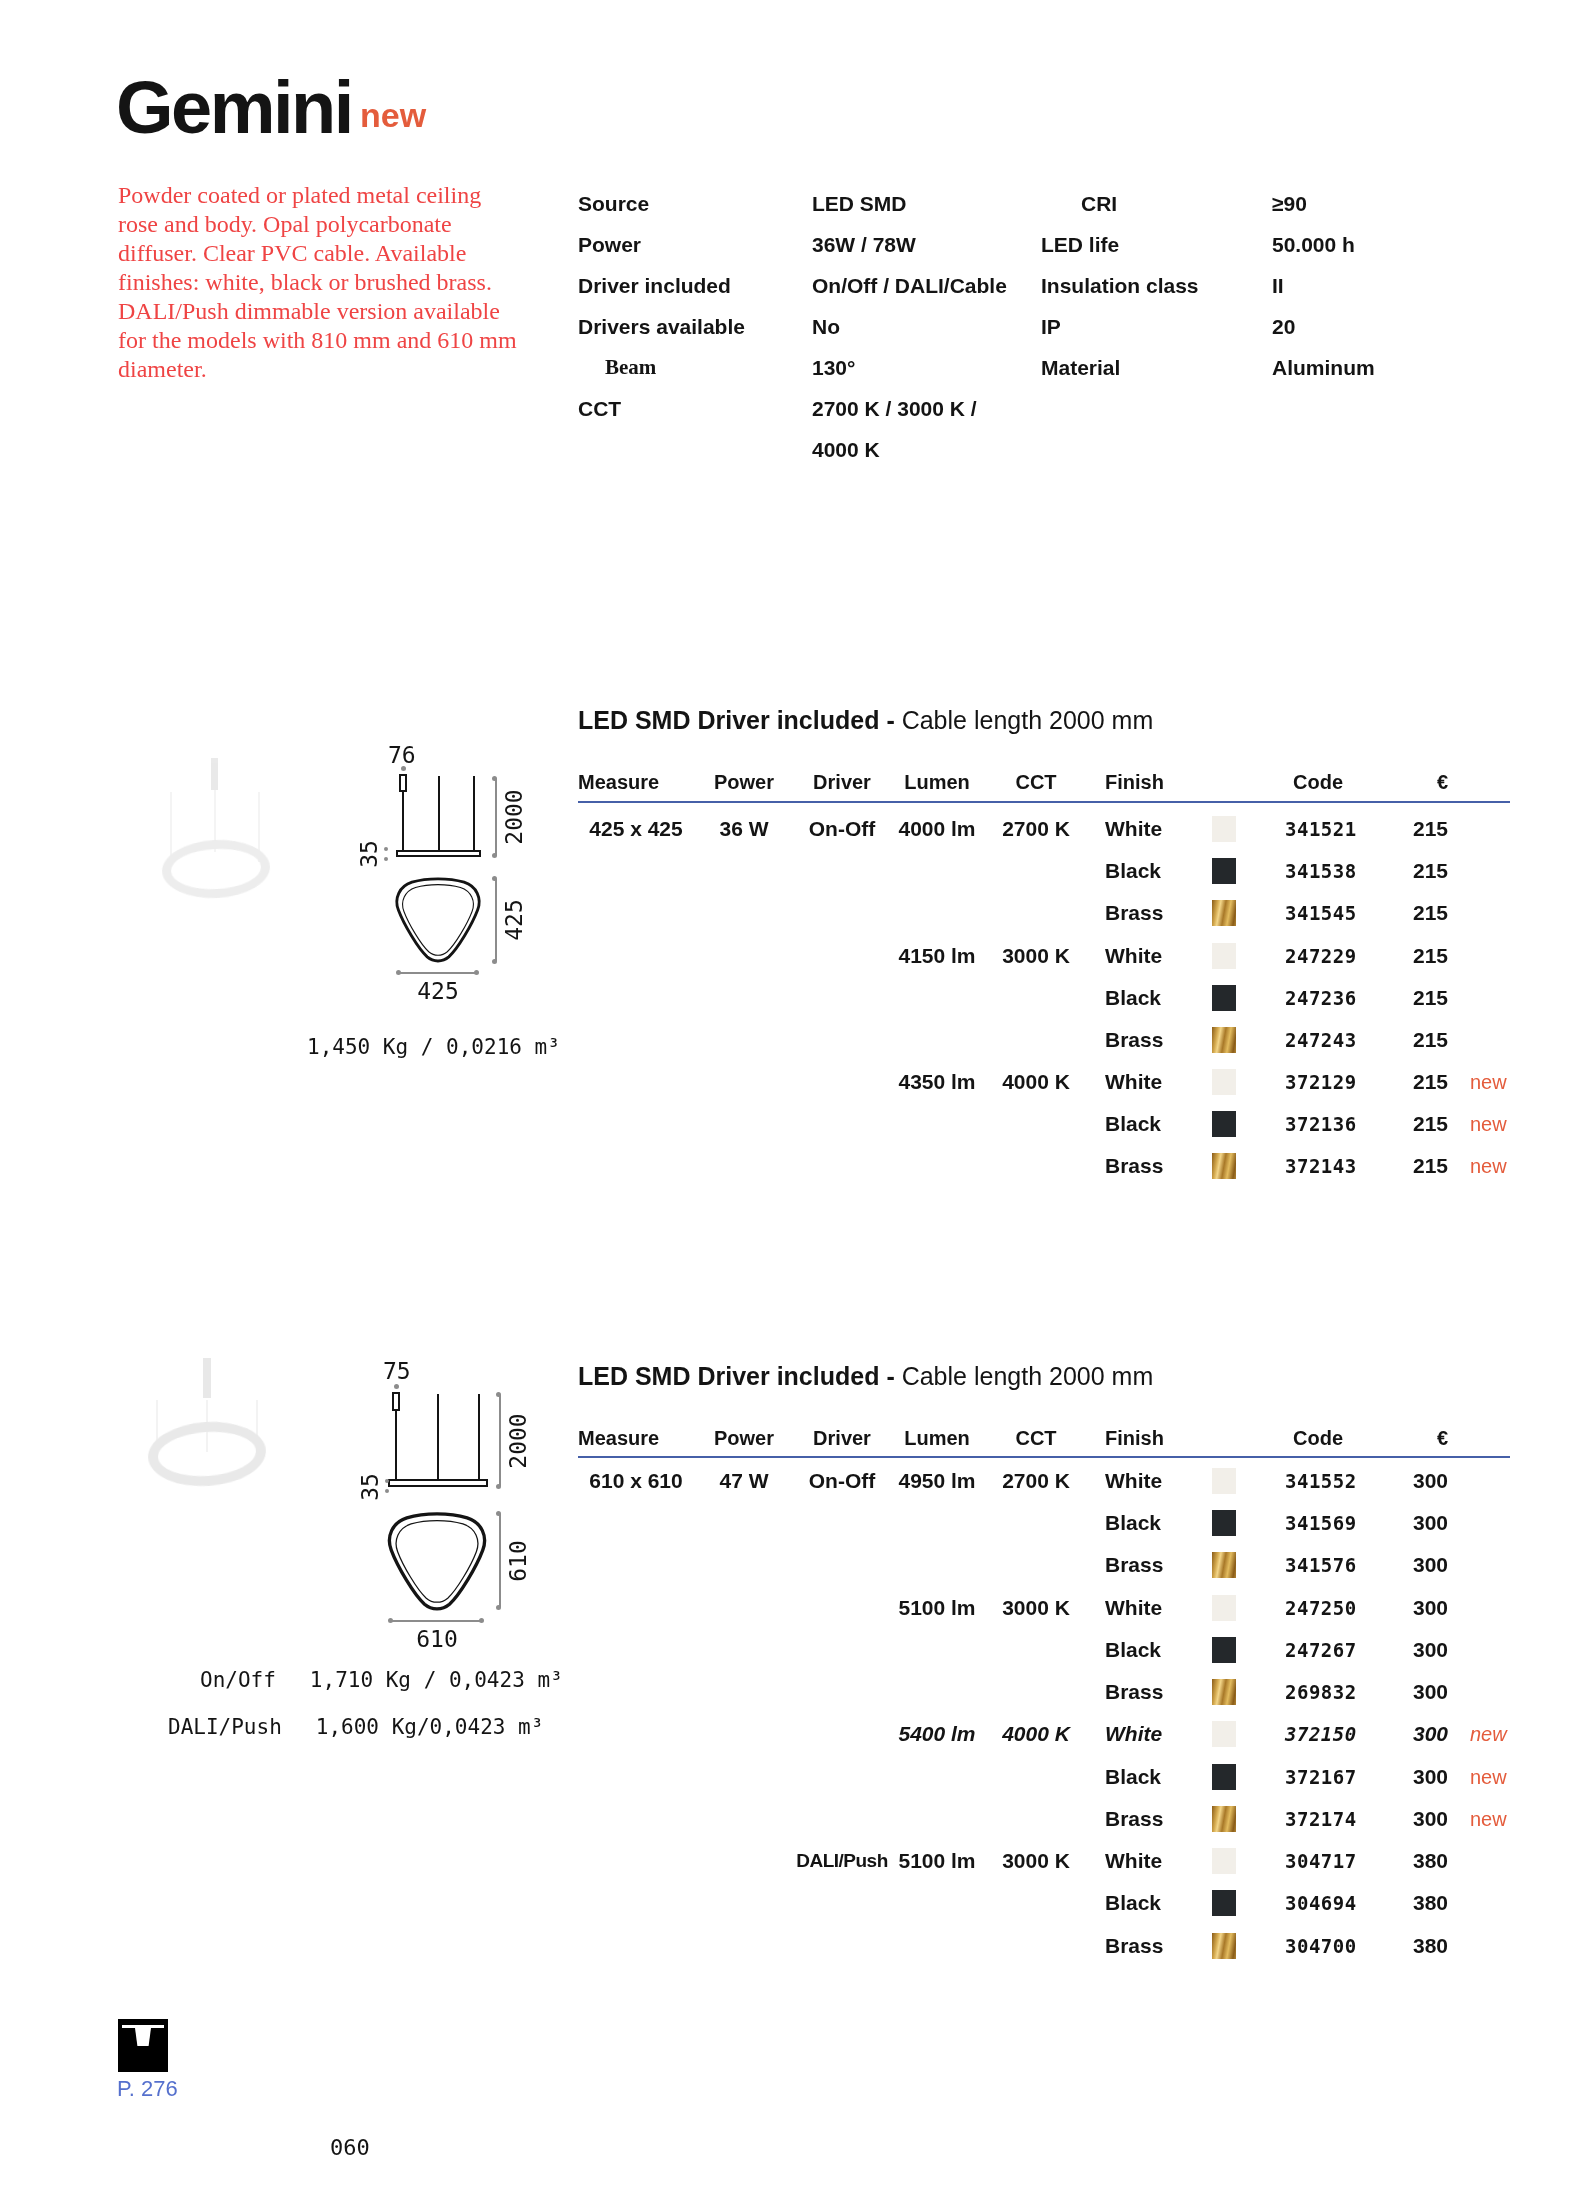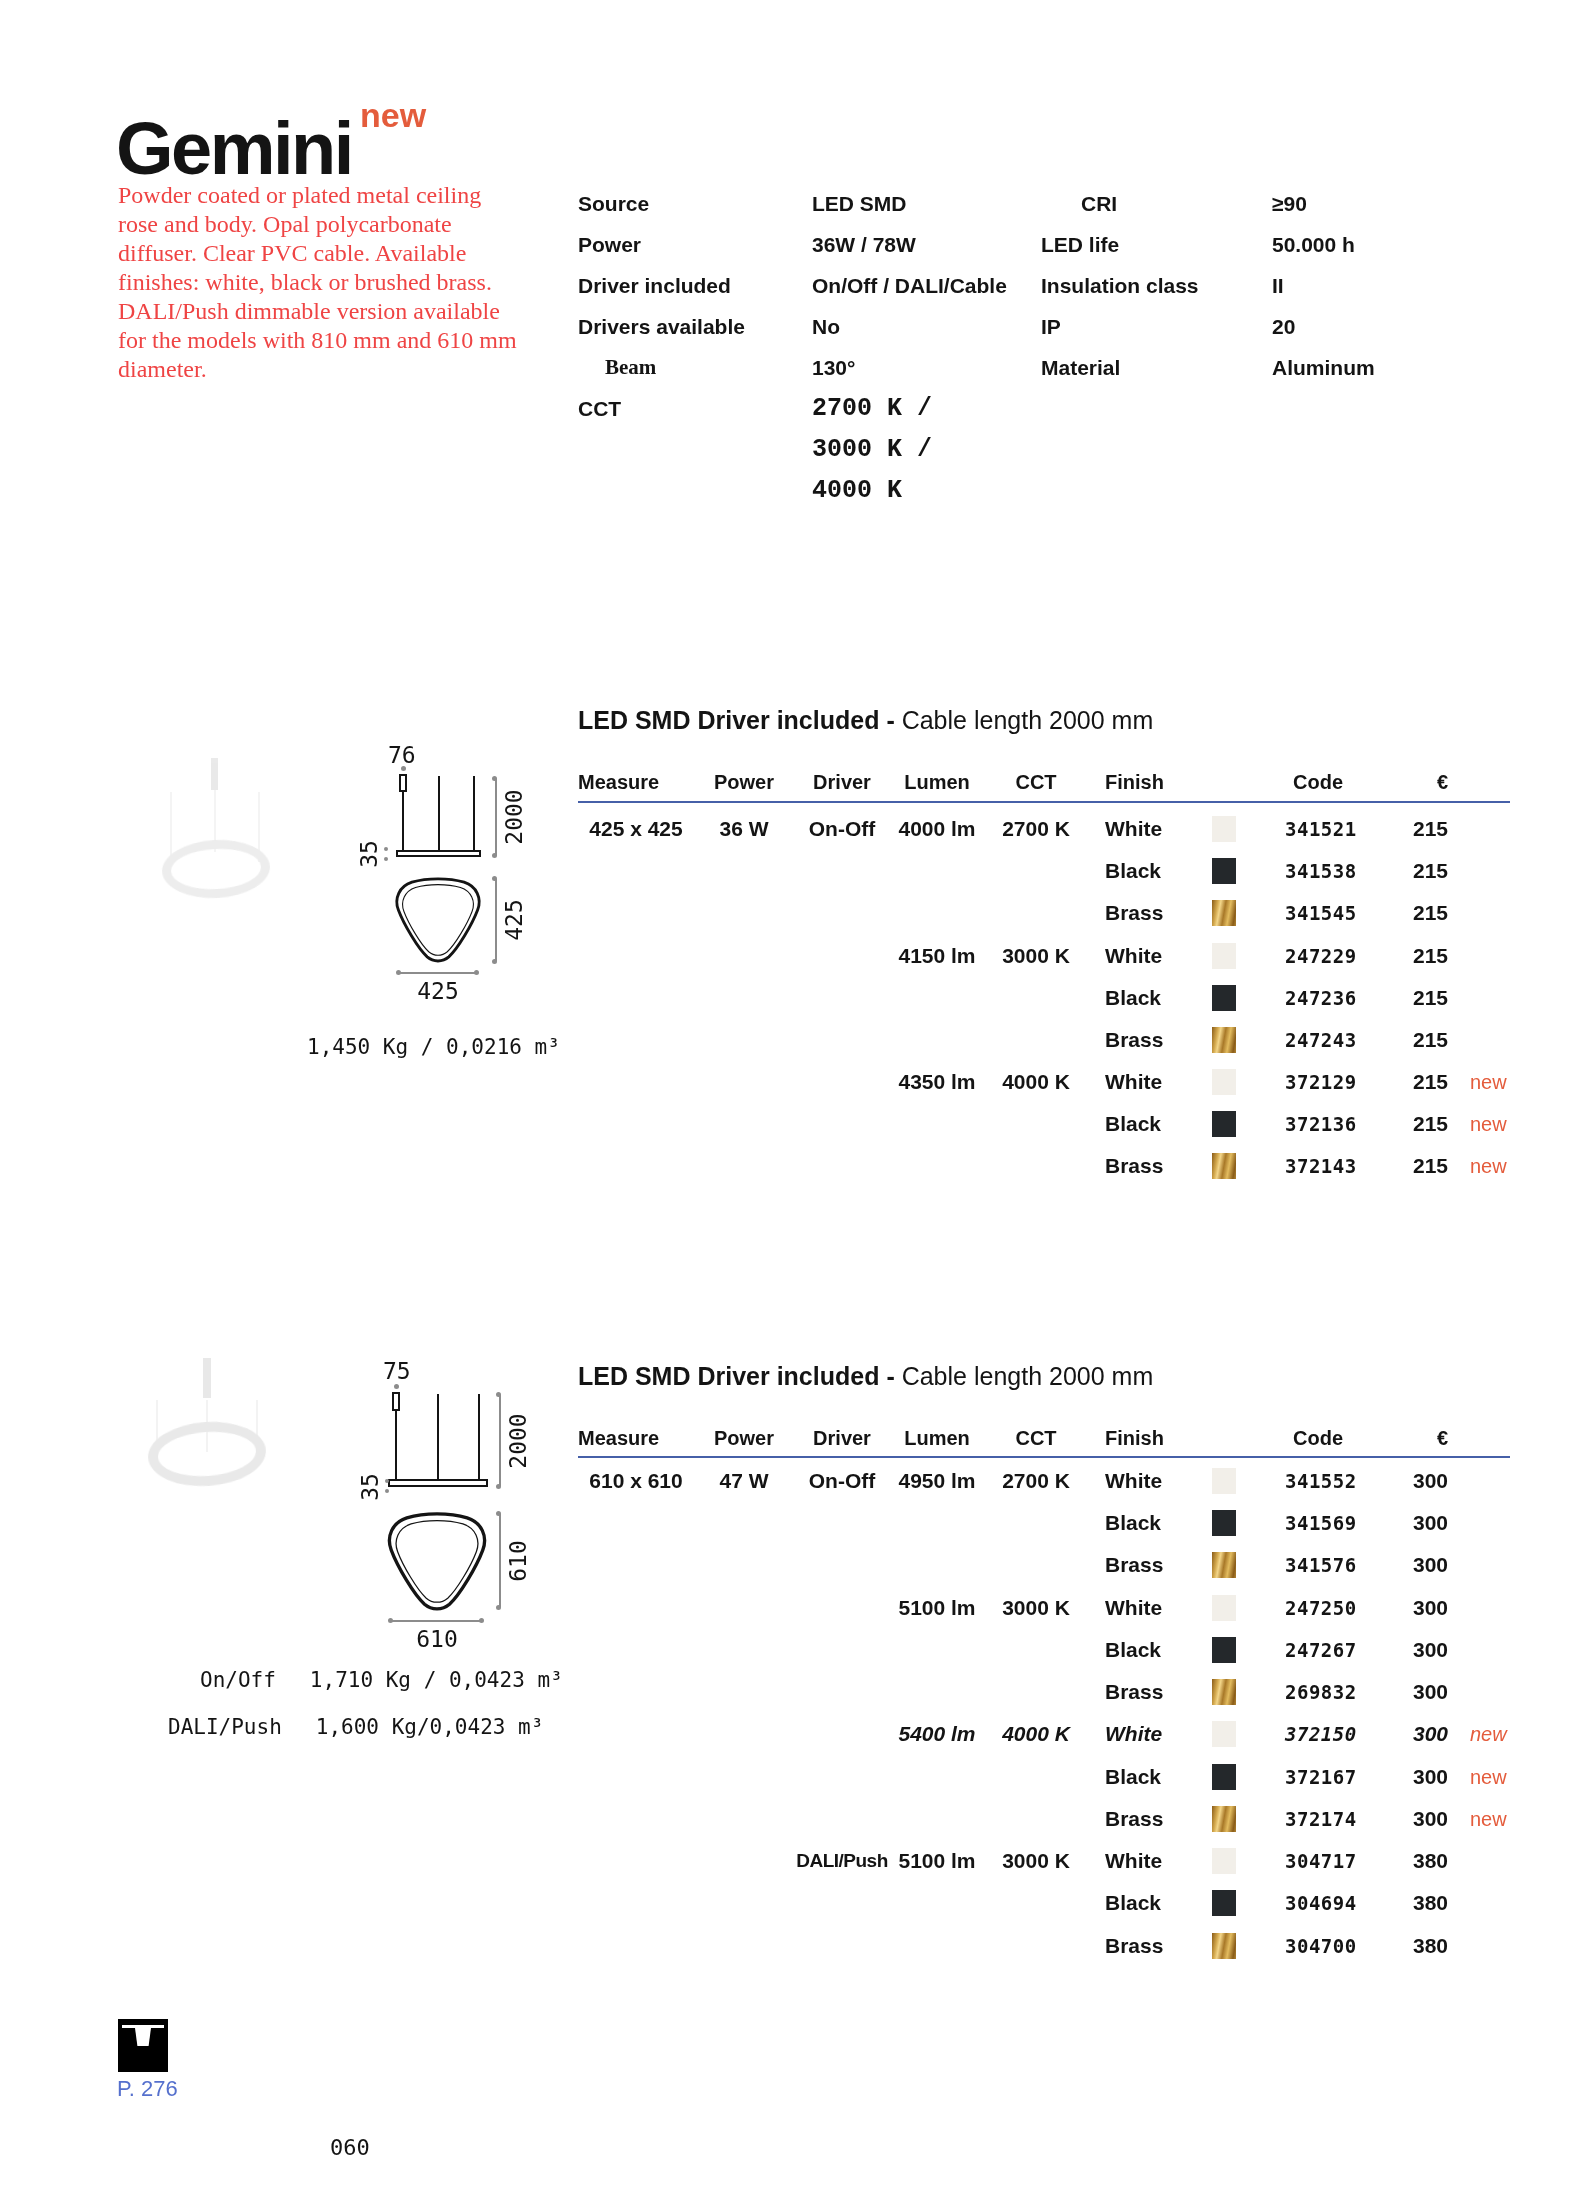--- a/index.html
+++ b/index.html
@@ -1,30 +1,30 @@
 <!DOCTYPE html>
 <html><head>
 <meta charset="utf-8">
 <style>
   html,body{margin:0;padding:0;background:#fff;}
   .canvas{position:relative;width:1574px;height:2204px;background:#ffffff;overflow:hidden;
           font-family:"Liberation Sans",sans-serif;color:#141414;}
   .abs{position:absolute;}
 
   
-  .title{position:absolute;left:116px;top:68px;font-size:74px;font-weight:bold;letter-spacing:-2.5px;line-height:80px;margin-top:41px;}
+  .title{position:absolute;left:116px;top:68px;font-size:74px;font-weight:bold;letter-spacing:-2.5px;line-height:80px;}
   .badge{position:absolute;left:360px;top:96px;font-size:34px;font-weight:600;color:#e45c3c;}
 
   
   .desc{position:absolute;left:118px;top:181px;width:402px;font-family:"Liberation Serif",serif;
         font-size:24px;line-height:29px;color:#ef4444;}
 
   
   .spec{position:absolute;height:41px;line-height:41px;font-size:21px;font-weight:bold;white-space:nowrap;}
-  .spec-multiline{position:absolute;width:195px;font-size:25px;font-weight:bold;line-height:41px;font-family:Liberation Mono, monospace;}
+  .spec-multiline{position:absolute;width:195px;font-size:21px;font-weight:bold;line-height:41px;}
   .dimlabel{position:absolute;font-family:"DejaVu Sans Mono",monospace;font-size:23px;color:#141414;white-space:nowrap;}
   .rot{transform:translate(-50%,-50%) rotate(-90deg);}
   .dline-v{position:absolute;width:0;border-left:2px solid #8c8c8c;}
   .dline-h{position:absolute;height:0;border-top:2px solid #8c8c8c;}
   .dot{position:absolute;width:5px;height:5px;border-radius:50%;background:#8c8c8c;}
   .cable{position:absolute;width:2px;background:#141414;}
   .rod{position:absolute;width:8px;border:2px solid #141414;background:#fff;box-sizing:border-box;}
   .bar{position:absolute;border:2px solid #141414;background:#fff;box-sizing:border-box;}
   .weight{position:absolute;font-family:"DejaVu Sans Mono",monospace;font-size:21px;white-space:nowrap;color:#141414;}
   .weight span{margin-right:34px;}

